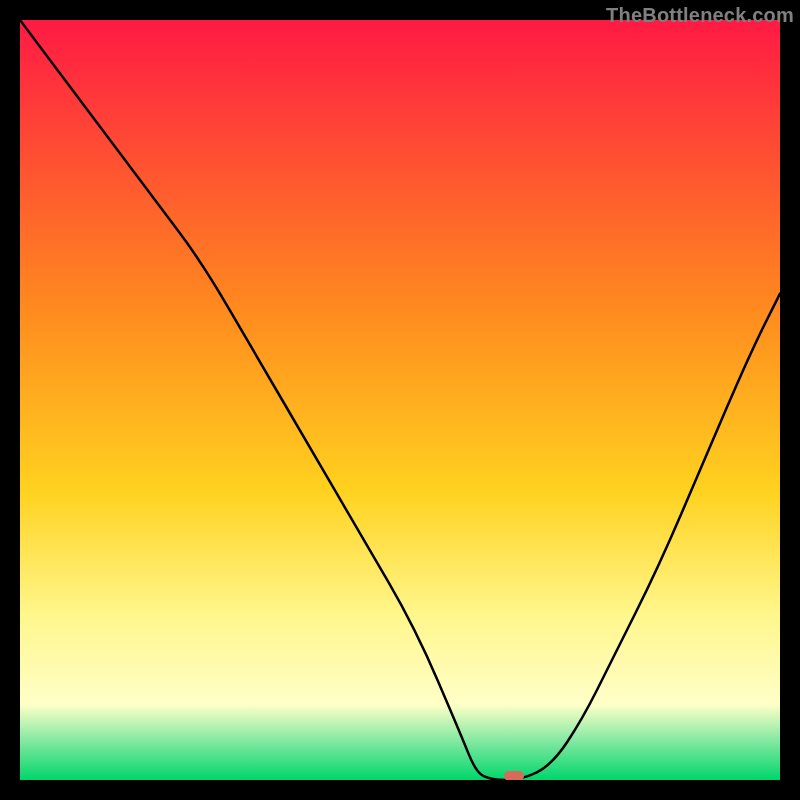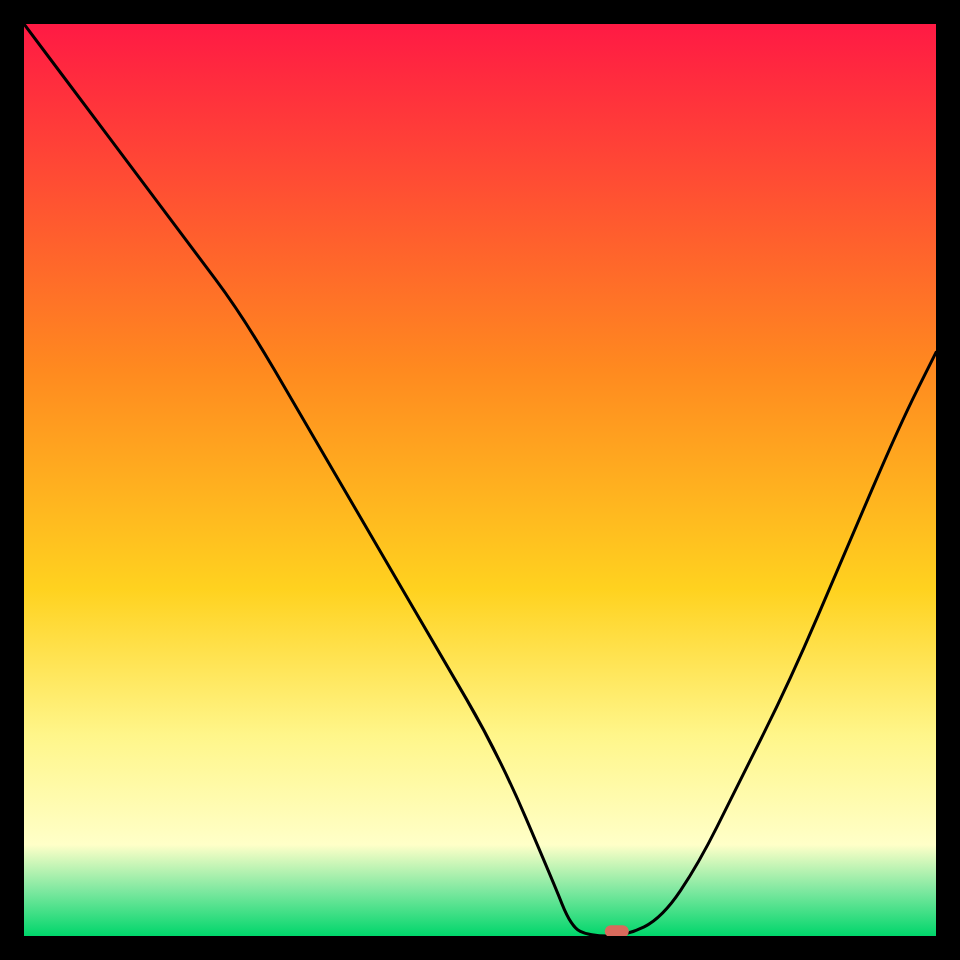--- a/index.html
+++ b/index.html
@@ -31,13 +31,14 @@
       <rect x="0" y="0" width="760" height="760" fill="url(#bg)"></rect>
     </svg>
 
     <svg class="curve" viewBox="0 0 760 760" preserveAspectRatio="none" width="760" height="760">
       <path id="curvePath" fill="none" stroke-width="2.5" stroke-linejoin="round" stroke-linecap="round" d="M 0 0 Q 0 0 22.8 30.399999999999977 Q 45.6 60.799999999999955 68.4 91.19999999999999 Q 91.2 121.60000000000002 114 152 Q 136.79999999999998 182.39999999999998 159.6 212.79999999999995 Q 182.4 243.19999999999993 209 288.79999999999995 Q 235.6 334.4 262.2 380 Q 288.8 425.6 315.4 471.2 Q 342 516.8 368.6 562.4 Q 395.2 608 418 661.2 Q 440.79999999999995 714.4 448.4 733.4 Q 456 752.4 463.6 756.2 Q 471.2 760 486.4 760 Q 501.6 760 516.8 752.4 Q 532 744.8 547.2 722 Q 562.4 699.2 577.6 668.8 Q 592.8000000000001 638.4 615.6 592.8 Q 638.4 547.2 661.2 494 Q 684 440.8 706.8 387.6 Q 729.6 334.4 744.8 304 L 760 273.59999999999997" stroke="#000000"></path>
     </svg>
 
     <div id="marker" class="marker" style="background: rgb(216, 106, 92); left: 484px; top: 751.2px;"></div>
   </div>
 
+  <div class="watermark">TheBottleneck.com</div>
 </div>
 
 </body></html>

